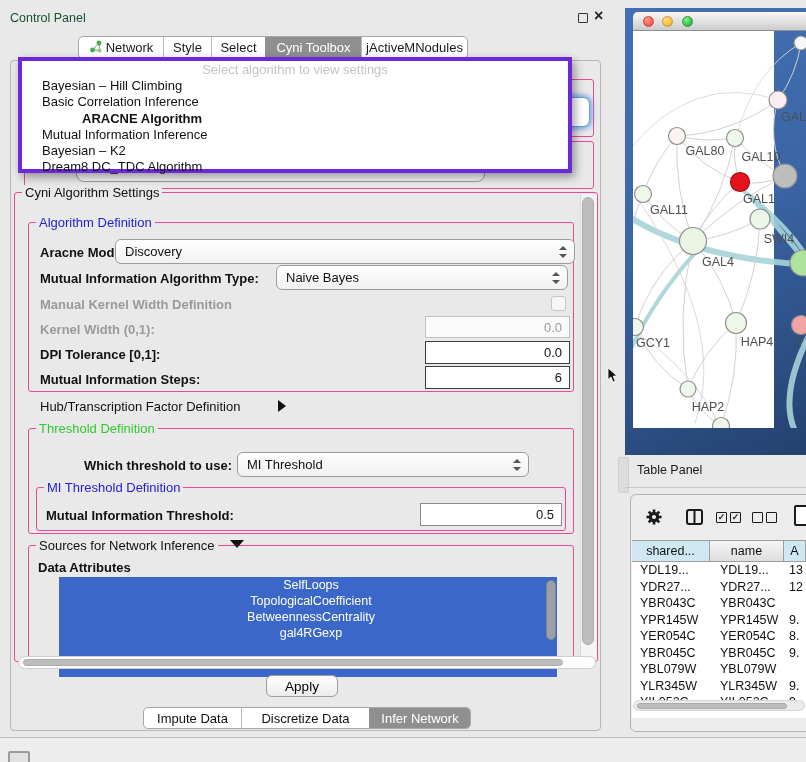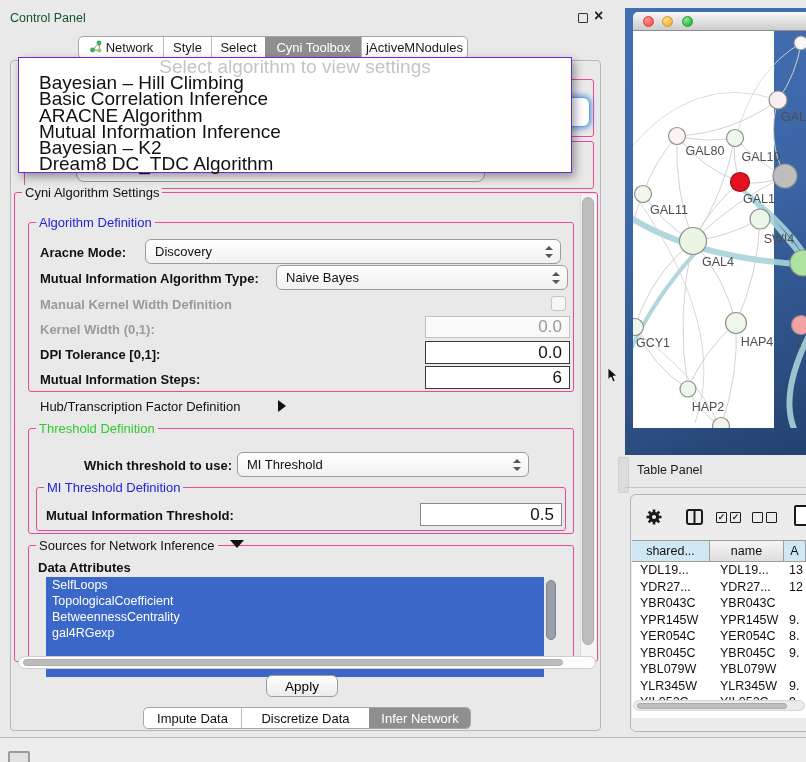--- a/index.html
+++ b/index.html
@@ -21,45 +21,45 @@
 
   .mainbox{left:10px;top:60px;width:591px;height:671px;border:1px solid #b6b6b6;border-radius:4px;}
 
   
   .gbox{border:1px solid #ec4899;border-radius:3px;}
   .frag-combo{left:80px;top:97px;width:510px;height:30px;background:#fff;border:1px solid #6f9fd8;
               border-radius:7px;box-shadow:0 0 5px 2px rgba(90,150,230,.85);}
   .frag-input{left:76px;top:152px;width:409px;height:30px;background:#f6f6f6;border:1px solid #9a9a9a;border-radius:8px;}
 
   
-  .popup{left:18px;top:57px;width:554px;height:116px;background:#fff;border:1px solid #6d28d9;
-         box-shadow:3px 4px 9px rgba(0,0,0,.38);z-index:40;font-size:19px;}
+  .popup{left:18px;top:57px;width:554px;height:116px;background:#fff;border:4px solid #6d28d9;
+         box-shadow:3px 4px 9px rgba(0,0,0,.38);z-index:40;font-size:13px;}
   .popup .ph{height:17px;text-align:center;color:#c4c4c4;line-height:17px;}
   .popup .opt{height:16.3px;line-height:16.3px;padding-left:20px;white-space:nowrap;}
-  .popup .opt.hl{font-weight:normal;}
+  .popup .opt.hl{font-weight:bold;margin-left:40px;}
 
   
   .cap{position:absolute;top:-8px;left:7px;background:#e9e9e9;padding:0 3px;font-size:13px;line-height:15px;white-space:nowrap;}
   .cap.blue{color:#2222d6;} .cap.green{color:#2fca2f;}
   .lbl{position:absolute;font-size:13px;white-space:nowrap;}
   .b{font-weight:bold;} .dis{color:#9a9a9a;}
   .combo{position:absolute;background:linear-gradient(#ffffff,#f1f1f1);border:1px solid #9c9c9c;border-radius:6px;
          font-size:13px;display:flex;align-items:center;padding:0 20px 0 9px;}
   .spin{position:absolute;right:7px;top:50%;transform:translateY(-50%);width:8px;height:12px;}
   .spin::before,.spin::after{content:"";position:absolute;left:0;border-left:4px solid transparent;border-right:4px solid transparent;}
   .spin::before{top:0;border-bottom:4.5px solid #555;}
   .spin::after{bottom:0;border-top:4.5px solid #555;}
-  .field{position:absolute;background:#fff;font-size:17px;display:flex;align-items:center;
+  .field{position:absolute;background:#fff;font-size:13px;display:flex;align-items:center;
          justify-content:flex-end;padding:0 7px;}
   .tri-r{display:inline-block;width:0;height:0;border-top:6px solid transparent;border-bottom:6px solid transparent;
          border-left:8px solid #111;position:absolute;}
   .tri-d{display:inline-block;width:0;height:0;border-left:7px solid transparent;border-right:7px solid transparent;
          border-top:8px solid #111;position:absolute;}
   .cb{position:absolute;width:15px;height:15px;border:1px solid #c6c6c6;border-radius:3px;background:#f7f7f7;}
-  .attr-list{left:46px;top:577px;width:498px;height:100px;background:#3b68c8;overflow:hidden;}
+  .attr-list{left:59px;top:577px;width:498px;height:100px;background:#3b68c8;overflow:hidden;text-align:center;}
   .attr-item{height:16px;line-height:16px;color:#fff;font-size:12.5px;padding-left:6px;white-space:nowrap;}
   .vsb-track{background:#f4f4f4;border-left:1px solid #dadada;}
   .thumb{background:#bdbdbd;border:1px solid #acacac;border-radius:6px;}
   .hsb{left:18px;top:656px;width:578px;height:13px;background:#fdfdfd;border:1px solid #cfcfcf;border-radius:7px;}
   .hsb .thumb{position:absolute;left:4px;top:2px;width:540px;height:7px;}
   .apply{left:266px;top:675px;width:72px;height:22px;border:1px solid #9e9e9e;border-radius:6px;
          background:linear-gradient(#ffffff,#ececec);font-size:13.5px;font-family:"Liberation Sans",sans-serif;}
 
   .btabbar{left:143px;top:707px;height:22px;display:flex;background:#fff;border:1px solid #a6a6a6;
            border-radius:5px;overflow:hidden;}
@@ -151,21 +151,21 @@
     <span class="cap">Cyni Algorithm Settings</span>
   </div>
 
   <div class="abs vsb-track" style="left:580px;top:194px;width:17px;height:466px;"></div>
   <div class="abs thumb" style="left:582px;top:197px;width:12px;height:448px;"></div>
 
   <div class="abs gbox" style="left:28px;top:222px;width:546px;height:170px;">
     <span class="cap blue">Algorithm Definition</span>
   </div>
   <div class="lbl b" style="left:40px;top:245px;">Aracne Mode:</div>
-  <div class="combo" style="left:145px;top:239px;width:416px;height:25px;">
+  <div class="combo" style="left:115px;top:239px;width:460px;height:25px;">
     <span>Discovery</span>
     <span class="spin"></span>
   </div>
   <div class="lbl b" style="left:40px;top:271px;">Mutual Information Algorithm Type:</div>
   <div class="combo" style="left:276px;top:265px;width:292px;height:25px;">
     <span>Naive Bayes</span>
     <span class="spin"></span>
   </div>
   <div class="lbl b dis" style="left:40px;top:297px;">Manual Kernel Width Definition</div>
   <div class="cb" style="left:551px;top:296px;"></div>

